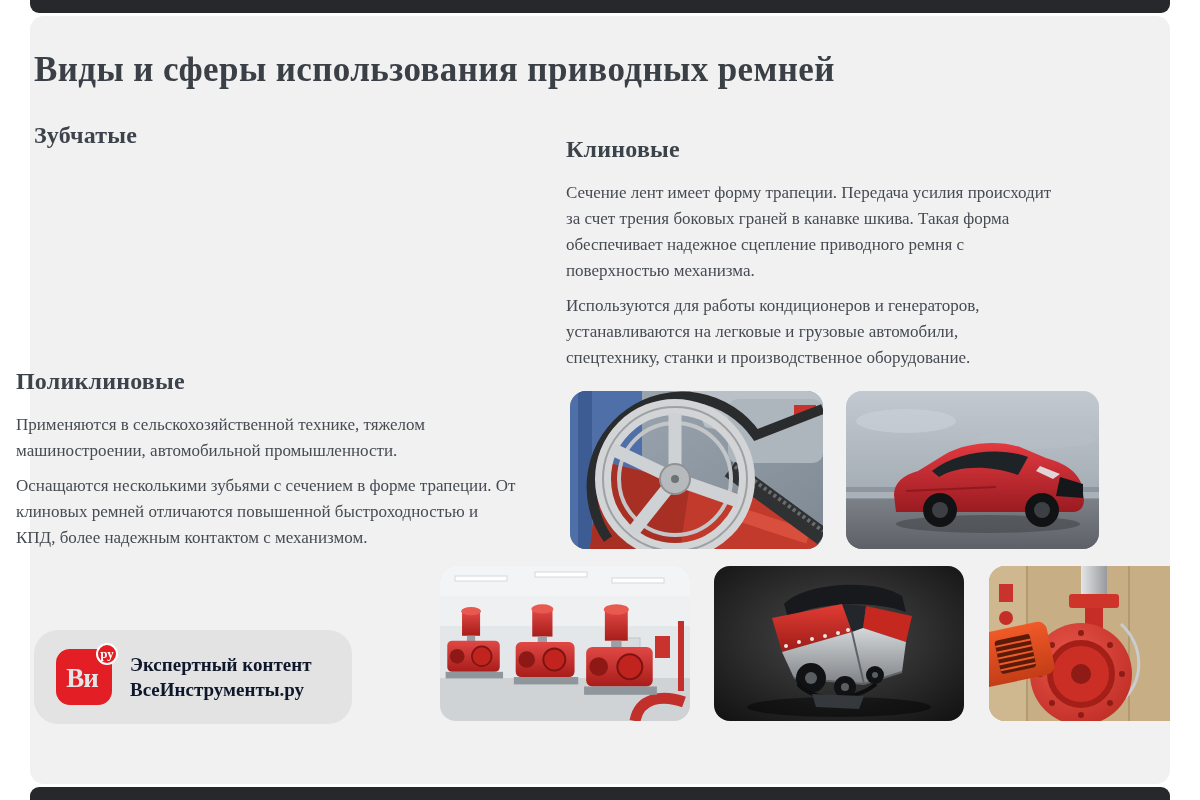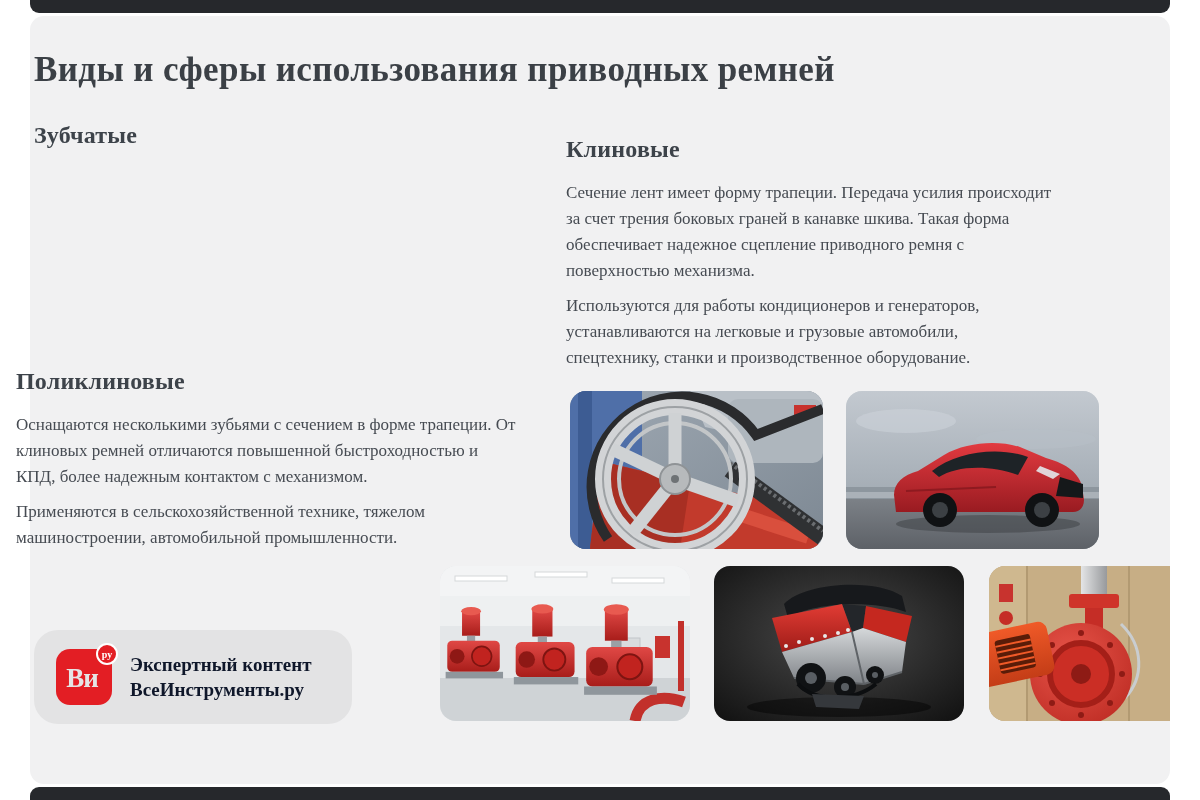--- a/index.html
+++ b/index.html
@@ -35,21 +35,21 @@
   .ph-redpump{ left:989px; top:566px; width:181px; height:155px; border-radius:16px 0 0 16px; }
 
   .badge { position:absolute; left:34px; top:630px; width:318px; height:94px;
            background:#e3e3e4; border-radius:24px; display:flex; align-items:center; }
   .logo { position:relative; width:56px; height:56px; margin-left:22px; flex:0 0 auto;
           background:#e31e24; border-radius:14px; display:flex; align-items:center; justify-content:center; }
   .logo .mark { color:#e5e5e5; font-size:27px; font-weight:bold; letter-spacing:-1px; transform:translate(-2px,1px); }
   .logo .sup  { position:absolute; top:-6px; right:-6px; width:22px; height:22px;
                 background:#e31e24; border:2.5px solid #ffffff; border-radius:50%;
                 display:flex; align-items:center; justify-content:center;
-                color:#ffffff; font-size:10px; font-weight:bold; }
+                color:#ffffff; font-size:13px; font-weight:bold; }
   .badge-text { margin-left:18px; font-size:19px; line-height:1.32; font-weight:bold; color:#0f172a; }
 </style>
 </head>
 <body>
 
 <div class="stage">
 
   <div class="deck-bar top"></div>
   <div class="deck-bar bottom"></div>
 
@@ -62,22 +62,22 @@
   </div>
 
   <div class="col right">
     <h2>Клиновые</h2>
     <p>Сечение лент имеет форму трапеции. Передача усилия происходит за счет трения боковых граней в канавке шкива. Такая форма обеспечивает надежное сцепление приводного ремня с поверхностью механизма.</p>
     <p>Используются для работы кондиционеров и генераторов, устанавливаются на легковые и грузовые автомобили, спецтехнику, станки и производственное оборудование.</p>
   </div>
 
   <div class="col poly">
     <h2>Поликлиновые</h2>
+    <p>Применяются в сельскохозяйственной технике, тяжелом машиностроении, автомобильной промышленности.</p>
     <p>Оснащаются несколькими зубьями с сечением в форме трапеции. От клиновых ремней отличаются повышенной быстроходностью и КПД, более надежным контактом с механизмом.</p>
-    <p>Применяются в сельскохозяйственной технике, тяжелом машиностроении, автомобильной промышленности.</p>
   </div>
 
   <div class="photo ph-pulley">
     <svg viewBox="0 0 253 158" preserveAspectRatio="none">
       <defs>
         <linearGradient id="pl-bg" x1="0" y1="0" x2="1" y2="1">
           <stop offset="0" stop-color="#9fa9b3"></stop>
             <stop offset="1" stop-color="#7d8893"></stop>
         </linearGradient>
       </defs>

